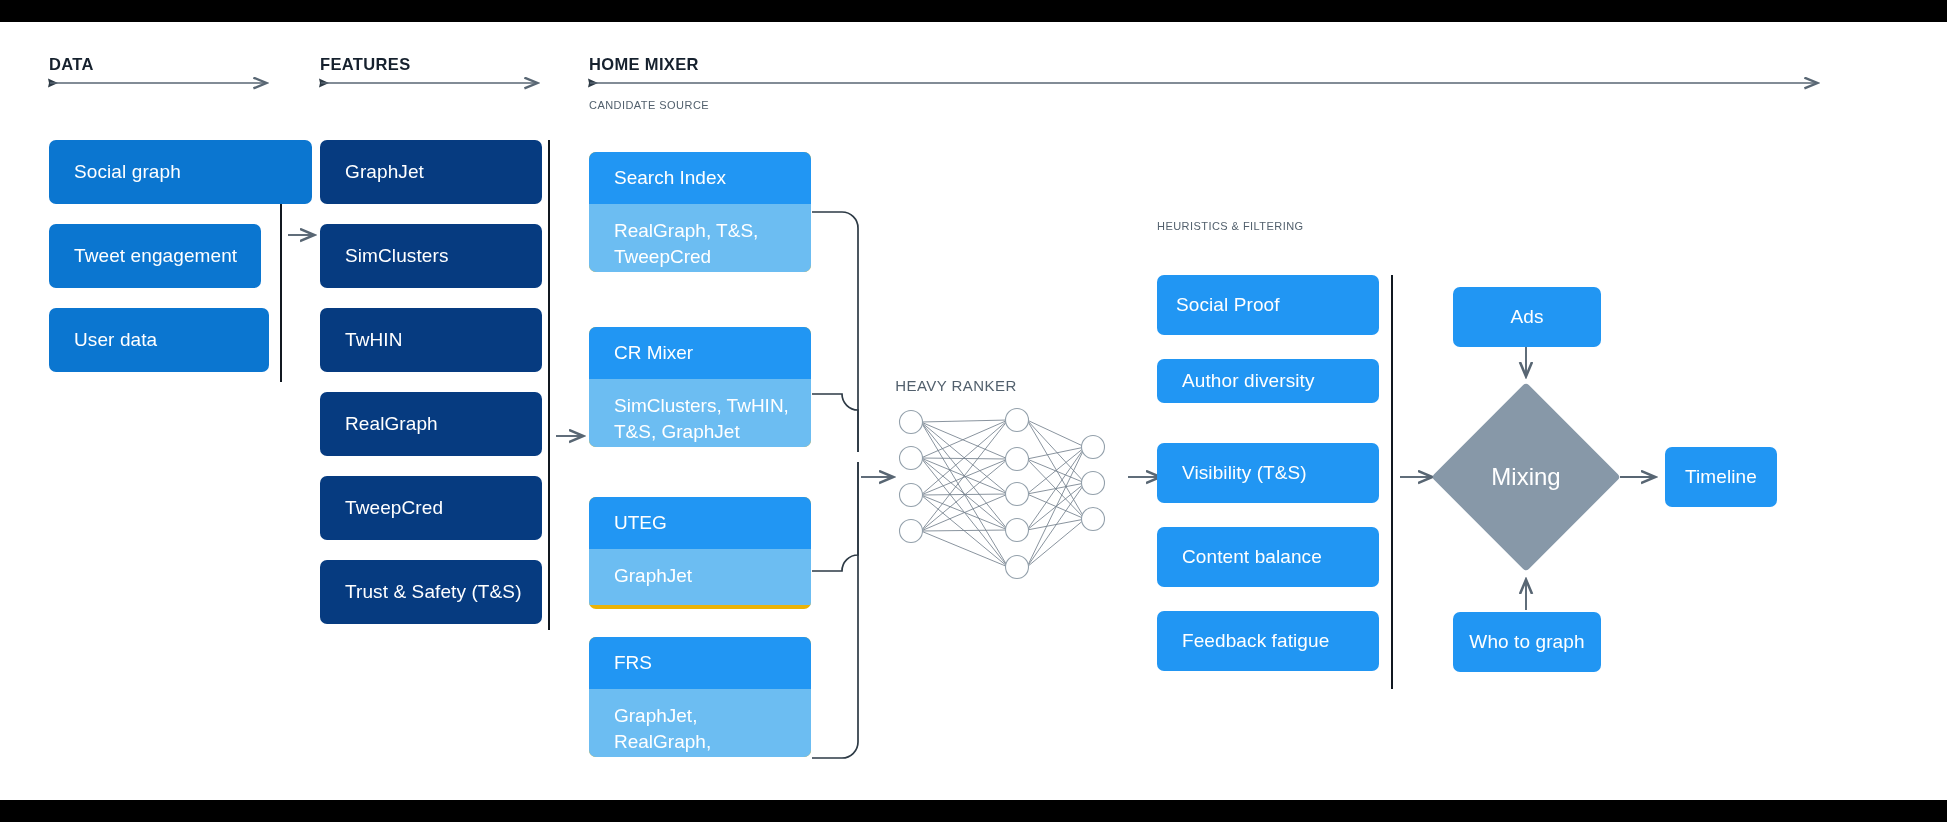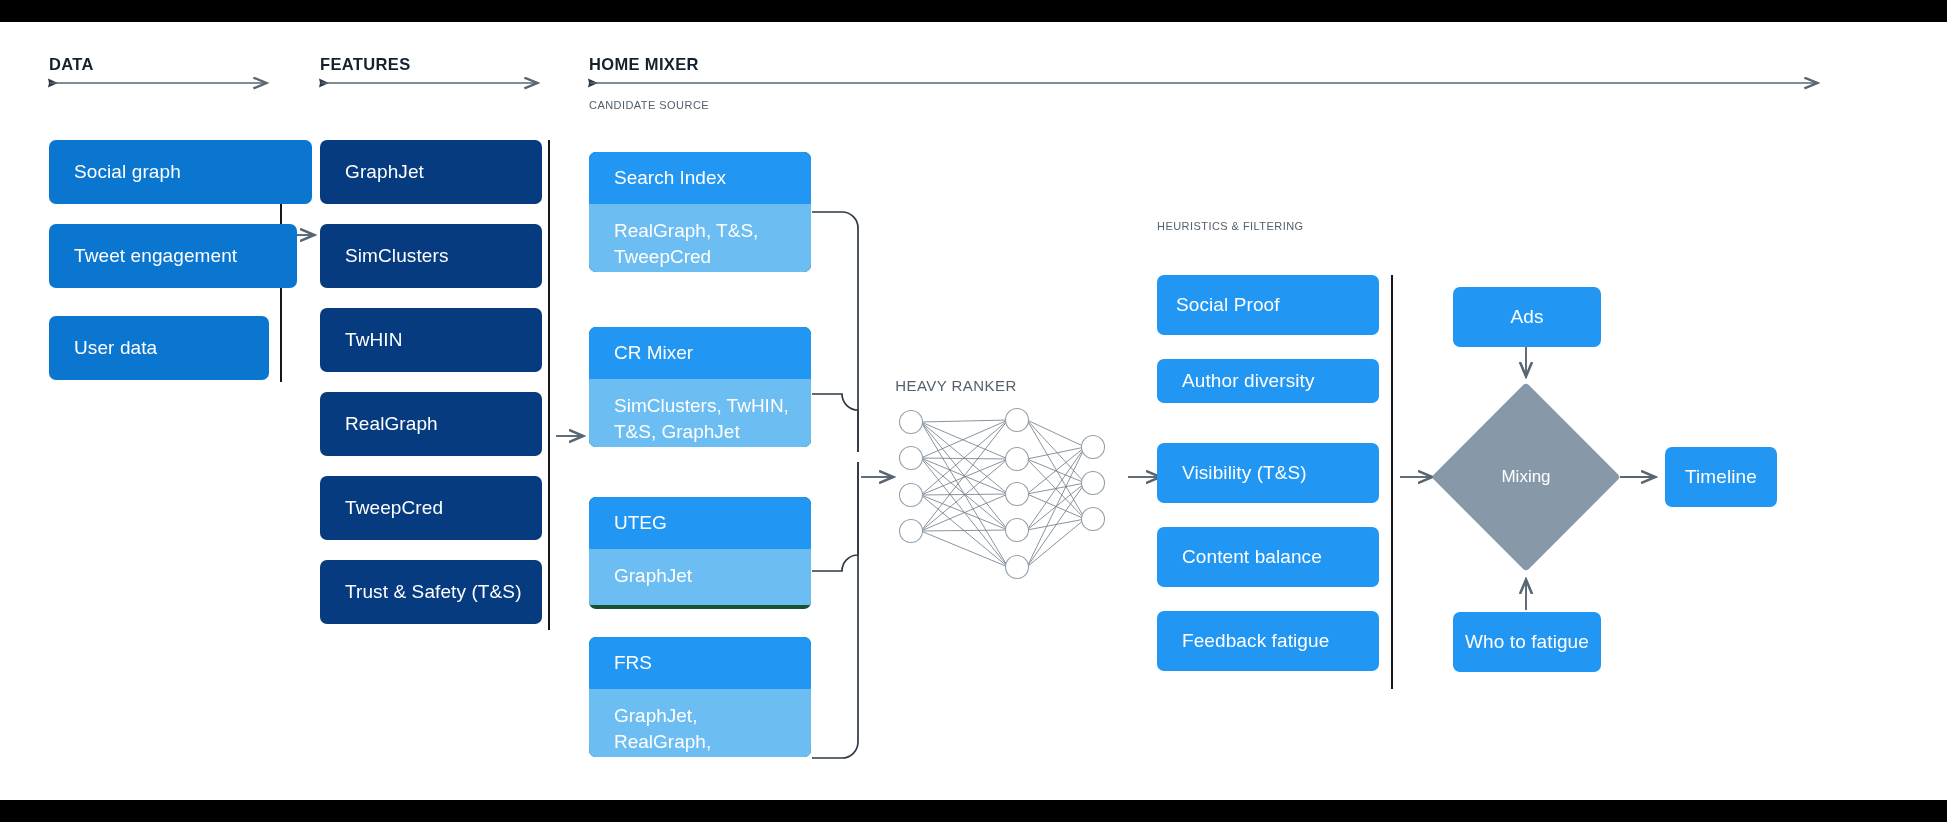--- a/index.html
+++ b/index.html
@@ -46,21 +46,21 @@
   .box.c-blue   {background:#0b76d0;}
   .box.c-navy   {background:#063b80;}
   .box.c-lblue  {background:#2196f3;}
   .box.center   {justify-content:center;padding-left:0;}
 
   
   .card{
     position:absolute;
     border-radius:7px;
     overflow:hidden;
-    background:#14532d;
+    background:#eab308;
     box-sizing:border-box;
   }
   .card .head{
     background:#2196f3;
     color:#fff;
     font-size:19px;
     display:flex;align-items:center;
     padding-left:25px;
     box-sizing:border-box;
     height:52px;
@@ -83,21 +83,21 @@
 
   
   .diamond{
     position:absolute;
     background:#8798a8;
     transform:rotate(45deg);
     border-radius:4px;
   }
   .diamond-label{
     position:absolute;
-    color:#ffffff;font-size:17px;
+    color:#ffffff;font-size:24px;
     display:flex;align-items:center;justify-content:center;
     white-space:nowrap;
   }
   
   .hr-cap{
     position:absolute;
     font-size:15px;color:#52606d;letter-spacing:.45px;
     white-space:nowrap;
   }
 </style>
@@ -223,24 +223,24 @@
     <div class="sec-sub" style="left:1157px;top:198px;">HEURISTICS &amp; FILTERING</div>
     <div class="hr-cap" style="left:956px;top:355px;transform:translateX(-50%);">HEAVY RANKER</div>
 
     <div class="vline" style="left:280px;top:118px;height:242px;"></div>
     <div class="vline" style="left:548px;top:118px;height:490px;"></div>
     <div class="vline" style="left:1391px;top:253px;height:414px;"></div>
 
     <div class="box c-blue" style="left:49px;top:118px;width:263px;height:64px;">
       <span>Social graph</span>
     </div>
-    <div class="box c-blue" style="left:49px;top:202px;width:248px;height:64px;">
+    <div class="box c-blue" style="left:49px;top:202px;width:212px;height:64px;">
       <span>Tweet engagement</span>
     </div>
-    <div class="box c-blue" style="left:49px;top:294px;width:220px;height:64px;">
+    <div class="box c-blue" style="left:49px;top:286px;width:220px;height:64px;">
       <span>User data</span>
     </div>
 
     <div class="box c-navy" style="left:320px;top:118px;width:222px;height:64px;">
       <span>GraphJet</span>
     </div>
     <div class="box c-navy" style="left:320px;top:202px;width:222px;height:64px;">
       <span>SimClusters</span>
     </div>
     <div class="box c-navy" style="left:320px;top:286px;width:222px;height:64px;">
@@ -296,21 +296,21 @@
     </div>
 
     <div class="box c-lblue center" style="left:1453px;top:265px;width:148px;height:60px;">
       <span>Ads</span>
     </div>
 
     <div class="diamond" style="left:1459px;top:388px;width:134px;height:134px;"></div>
     <div class="diamond-label" style="left:1459px;top:388px;width:134px;height:134px;">Mixing</div>
 
     <div class="box c-lblue center" style="left:1453px;top:590px;width:148px;height:60px;">
-      <span>Who to fatigue</span>
+      <span>Who to graph</span>
     </div>
 
     <div class="box c-lblue center" style="left:1665px;top:425px;width:112px;height:60px;">
       <span>Timeline</span>
     </div>
 
   </div>
 </div>
 
 </body></html>

